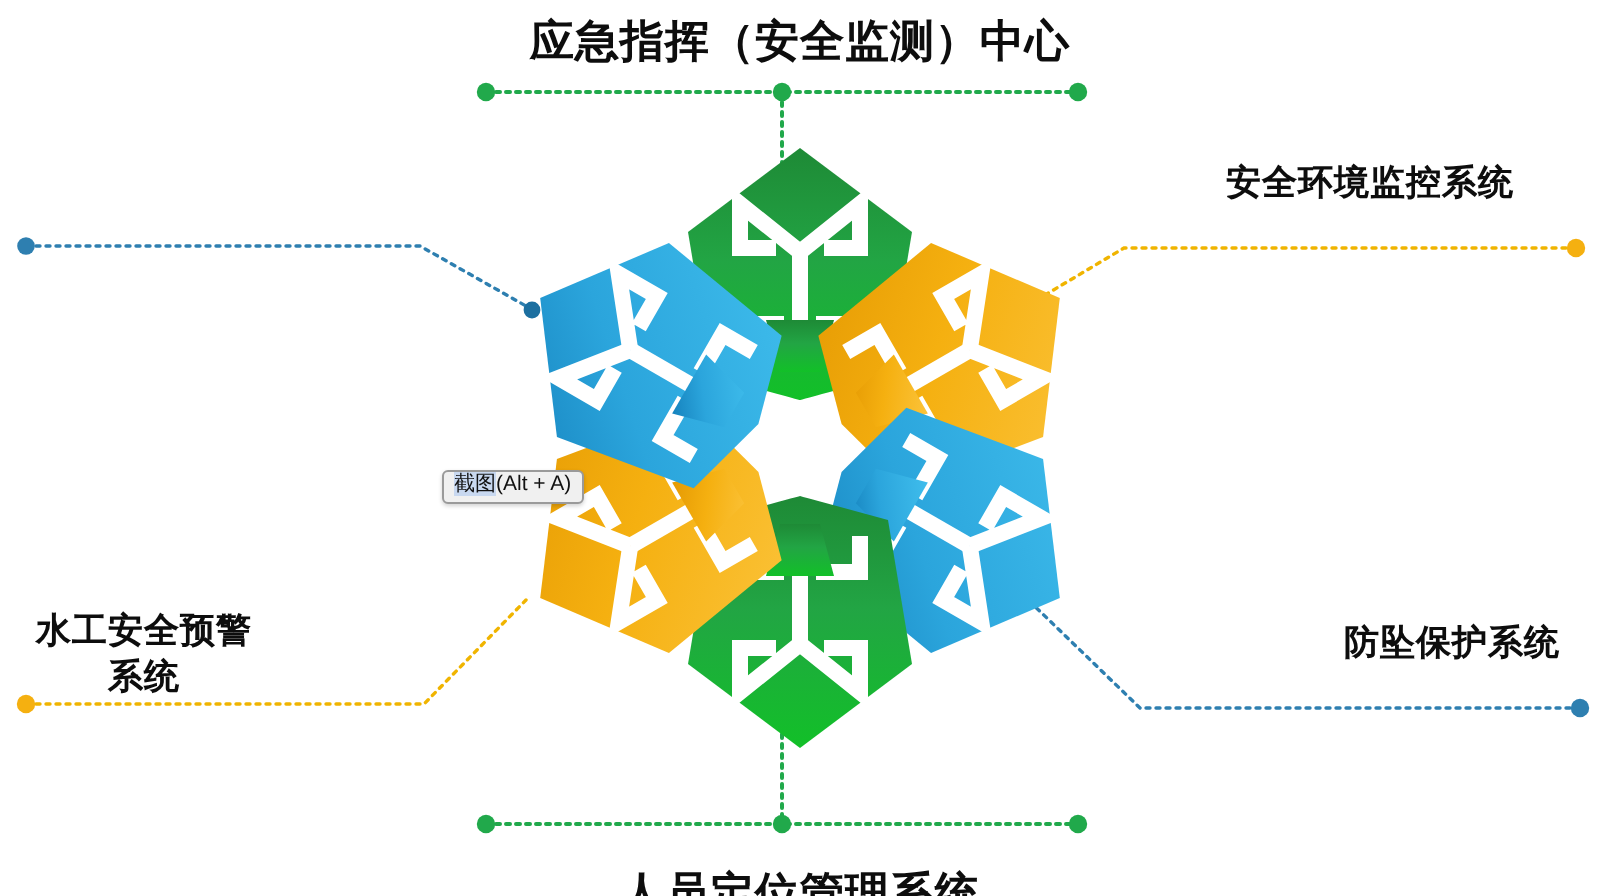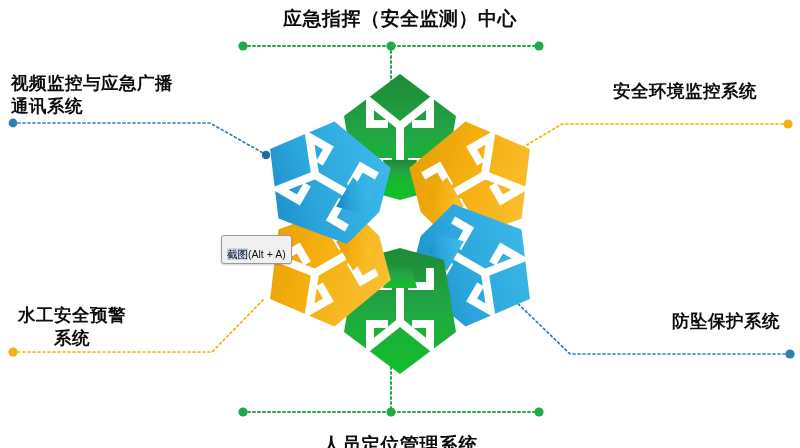--- a/index.html
+++ b/index.html
@@ -45,21 +45,21 @@
   .label {
     position: absolute;
     z-index: 3;
     color: #0d0d0d;
     font-weight: bold;
     letter-spacing: 0.5px;
     white-space: pre-line;
     line-height: 1.32;
   }
   .label.big {
-    font-size: 19px;
+    font-size: 22px;
   }
   .label.side {
     font-size: 17.5px;
   }
 
   #label-top {
     left: 0; right: 0;
     top: 6px;
     text-align: center;
   }
@@ -92,21 +92,21 @@
 
   
   #tooltip {
     position: absolute;
     left: 221px;
     top: 235px;
     z-index: 6;
     background: #f0f0f0;
     border: 1px solid #9a9a9a;
     border-radius: 3px;
-    padding: 12px 5px 2px 5px;
+    padding: 0 5px 2px 5px;
     font-size: 10.5px;
     color: #111;
     font-family: "Liberation Sans", "DejaVu Sans", sans-serif;
     line-height: 1.25;
     box-shadow: 0 1px 2px rgba(0,0,0,0.18);
     white-space: nowrap;
   }
   #tooltip .sel {
     background: #c8d8f0;
   }
@@ -251,22 +251,20 @@
         <use href="#petalShape" fill="url(#gradBlue2)"></use>
         <use href="#glyph"></use>
         <use href="#tabShape" fill="url(#gradBlue2)" transform="translate(0,-48)"></use>
       </g>
 
     </g>
   </svg>
 
   <div class="label big" id="label-top">应急指挥（安全监测）中心</div>
 
-  <div class="label side" id="label-topleft">视频监控与应急广播
-通讯系统</div>
 
   <div class="label side" id="label-topright">安全环境监控系统</div>
 
   <div class="label side" id="label-bottomleft">水工安全预警
 系统</div>
 
   <div class="label side" id="label-bottomright">防坠保护系统</div>
 
   <div class="label big" id="label-bottom">人员定位管理系统</div>
 

